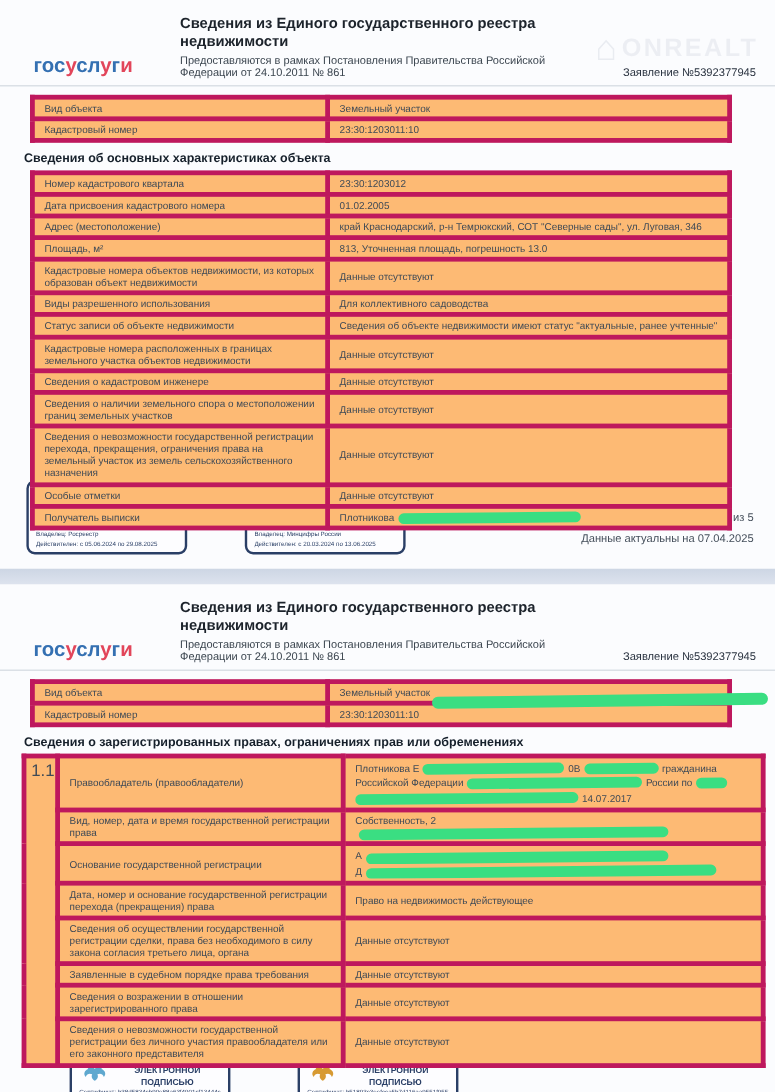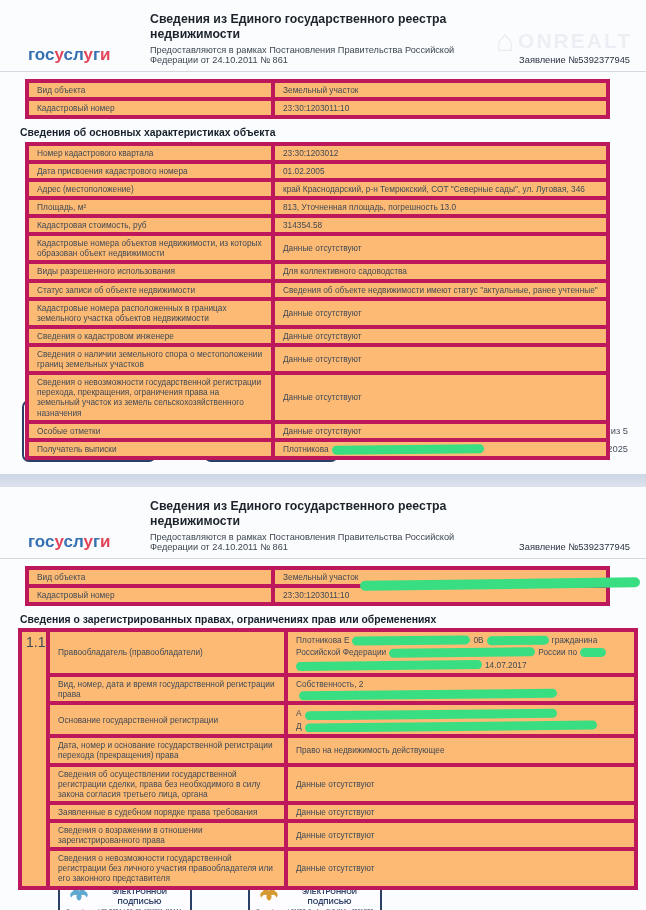--- a/index.html
+++ b/index.html
@@ -114,24 +114,20 @@
         </tr>
     <tr>
           <td class="lbl">Адрес (местоположение)</td>
           <td>край Краснодарский, р-н Темрюкский, СОТ "Северные сады", ул. Луговая, 346</td>
         </tr>
     <tr>
           <td class="lbl">Площадь, м²</td>
           <td>813, Уточненная площадь, погрешность 13.0</td>
         </tr>
     <tr>
-          <td class="lbl">Кадастровая стоимость, руб</td>
-          <td>314354.58</td>
-        </tr>
-    <tr>
           <td class="lbl">Кадастровые номера объектов недвижимости, из которых образован объект недвижимости</td>
           <td>Данные отсутствуют</td>
         </tr>
     <tr>
           <td class="lbl">Виды разрешенного использования</td>
           <td>Для коллективного садоводства</td>
         </tr>
     <tr>
           <td class="lbl">Статус записи об объекте недвижимости</td>
           <td>Сведения об объекте недвижимости имеют статус "актуальные, ранее учтенные"</td>

